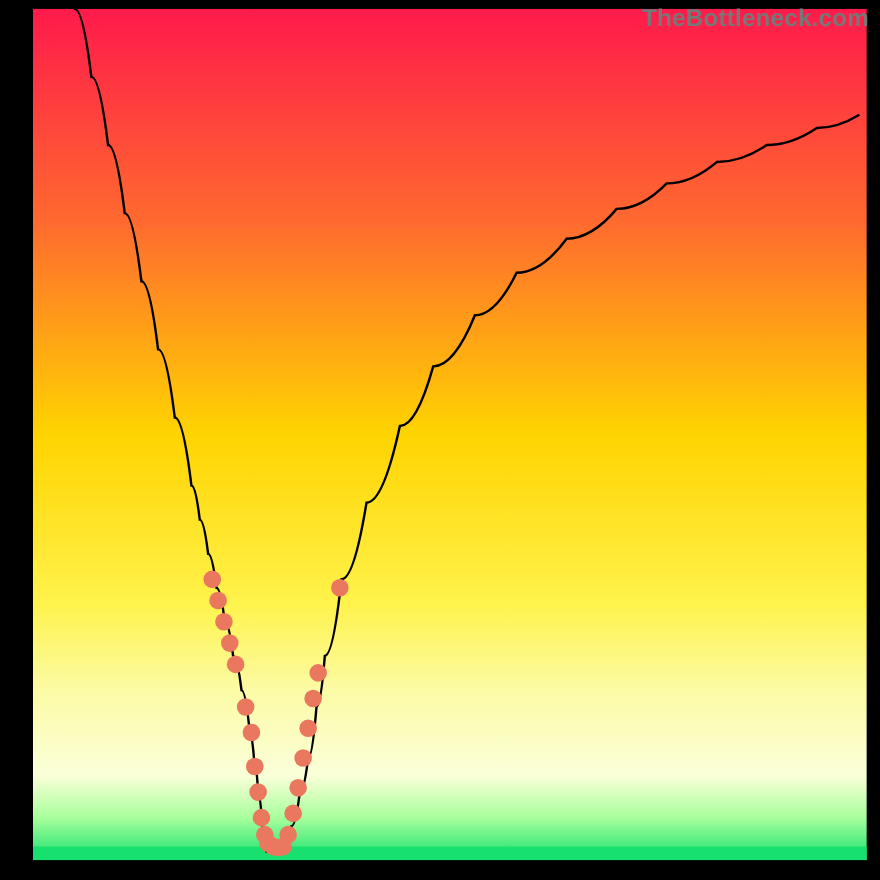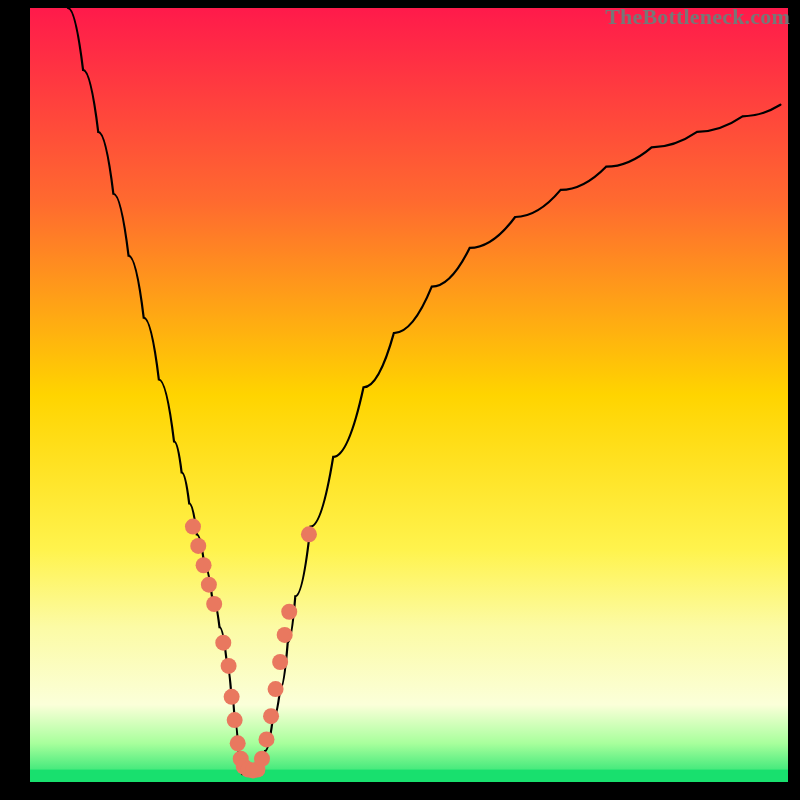--- a/index.html
+++ b/index.html
@@ -8,21 +8,20 @@
     width: 800px;
     height: 800px;
     background: #000;
     overflow: hidden;
     font-family: Arial, Helvetica, sans-serif;
   }
   .chart-wrap {
     width: 800px;
     height: 800px;
     position: relative;
-    font-family: Liberation Serif, serif;
   }
   .watermark {
     position: absolute;
     top: 4px;
     right: 10px;
     font-size: 22px;
     font-weight: 600;
     color: #777;
     letter-spacing: 0.2px;
     z-index: 5;

